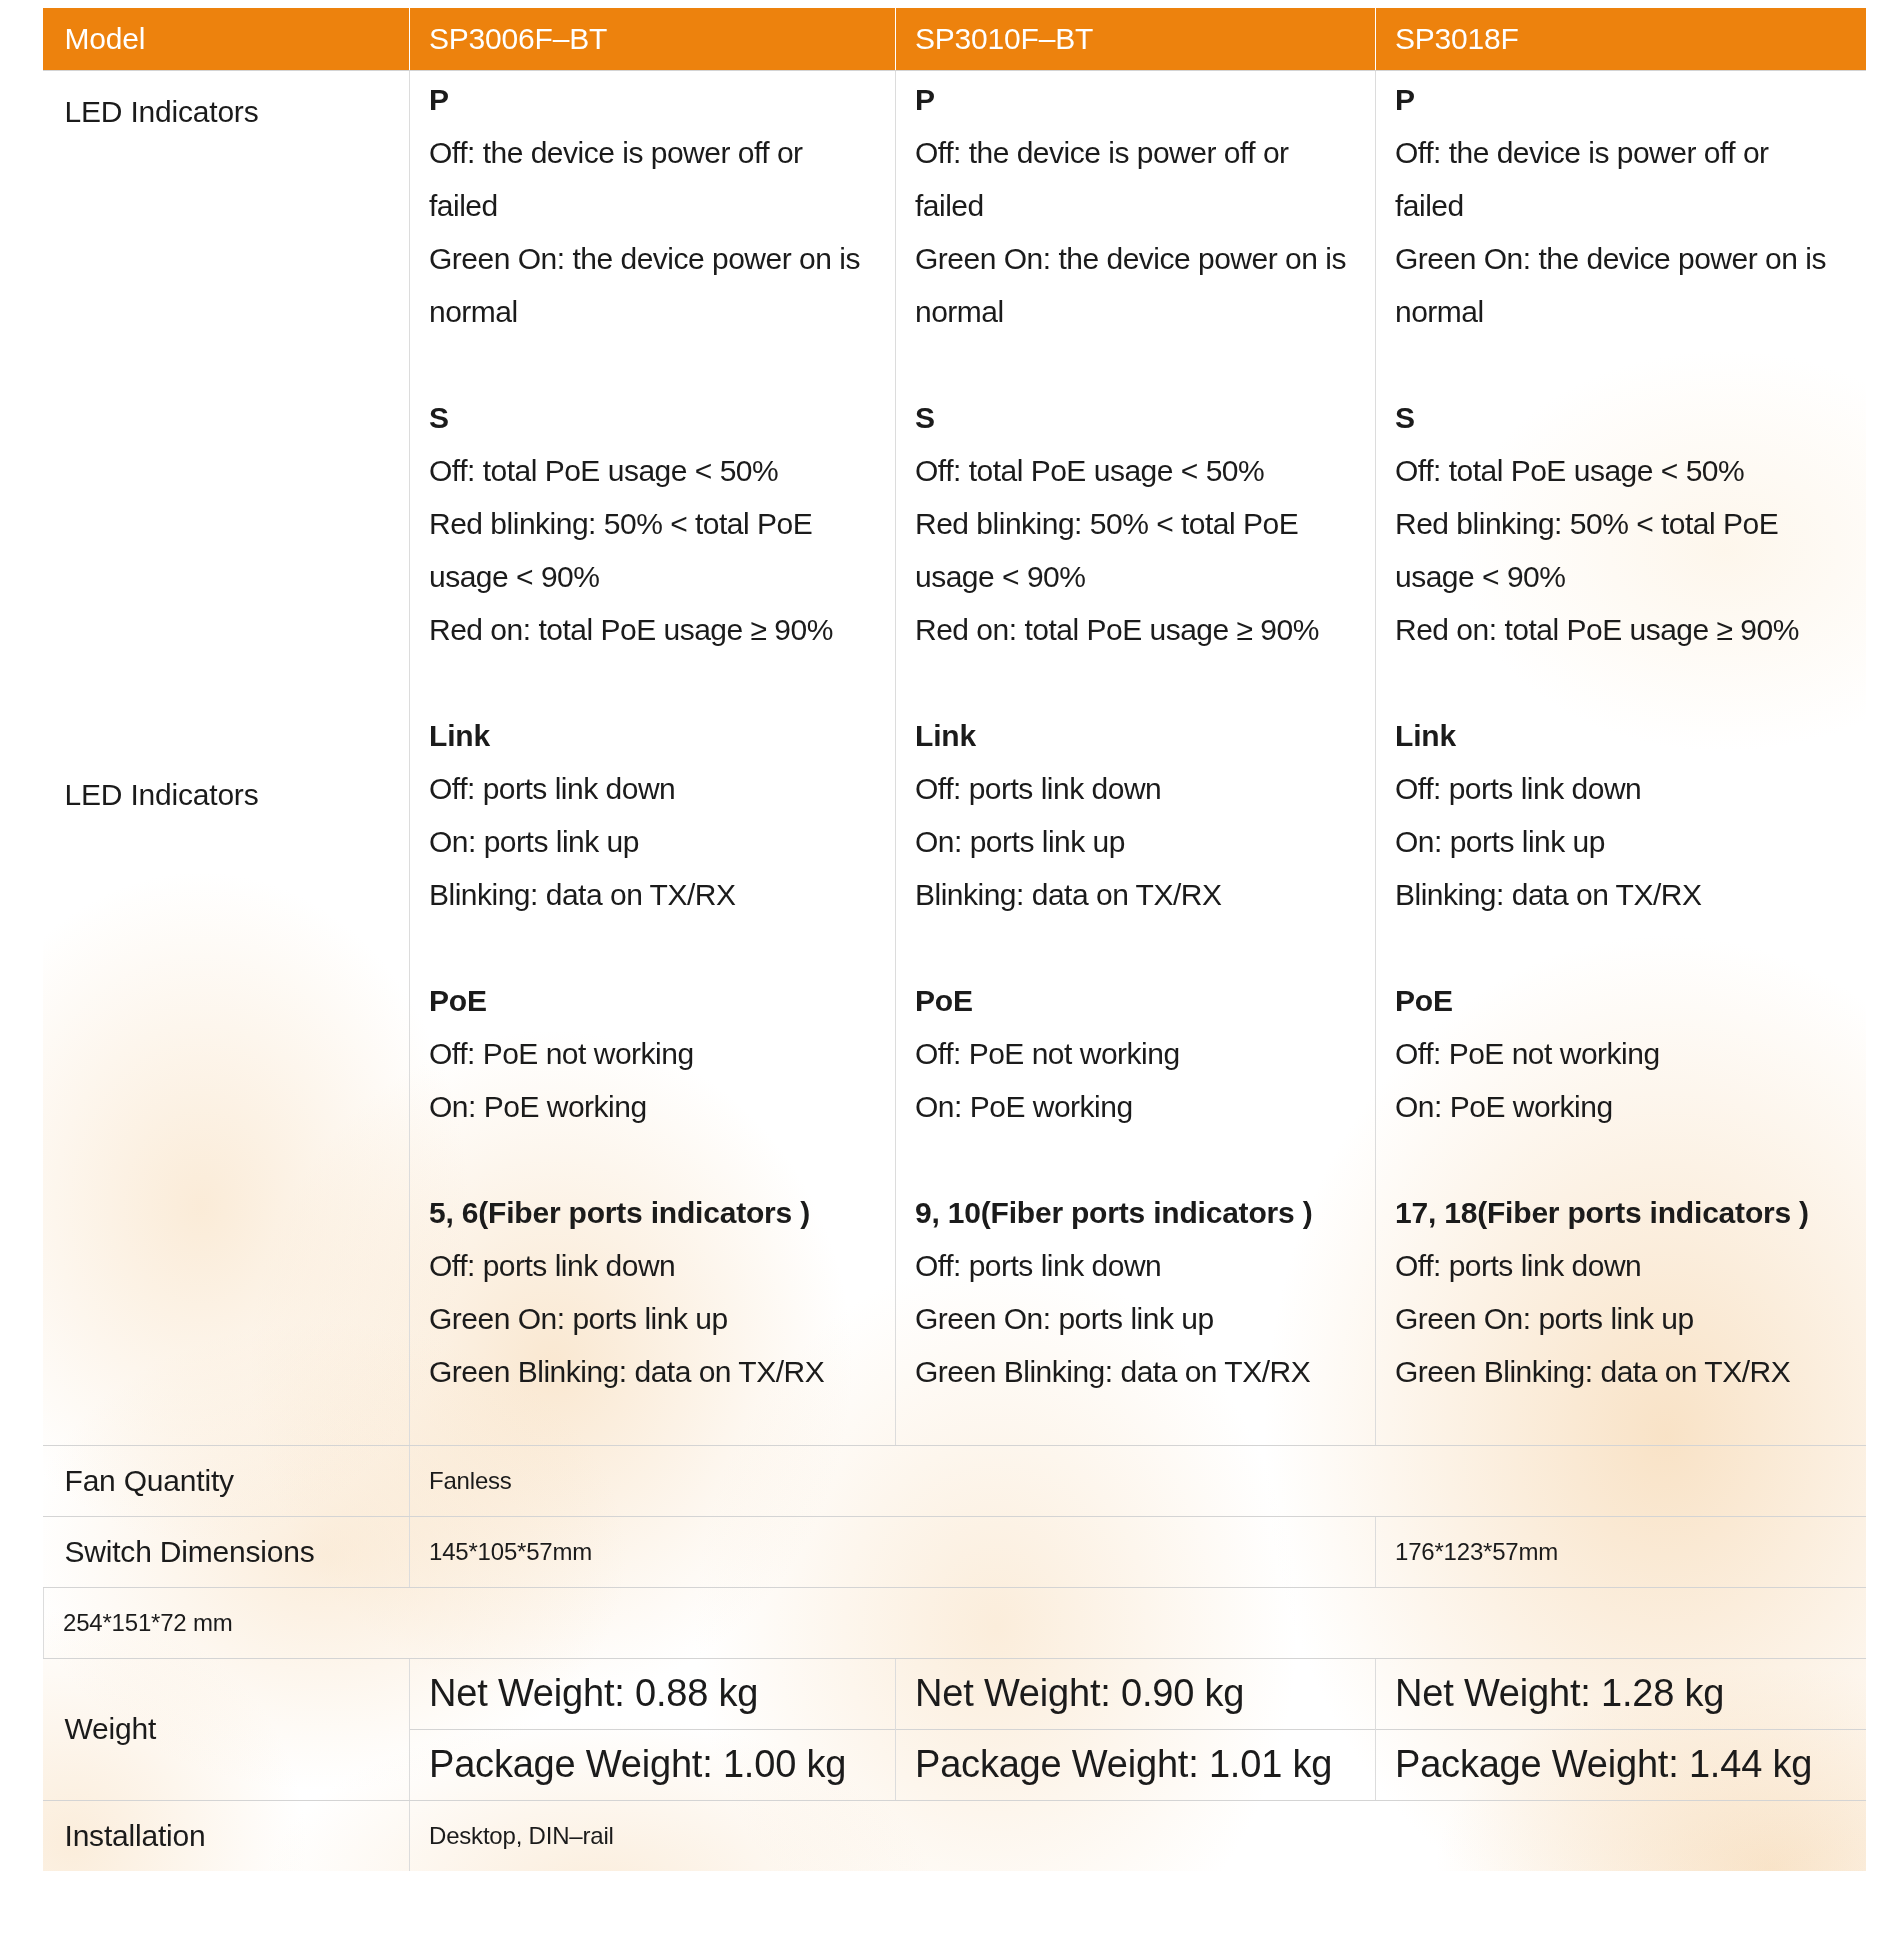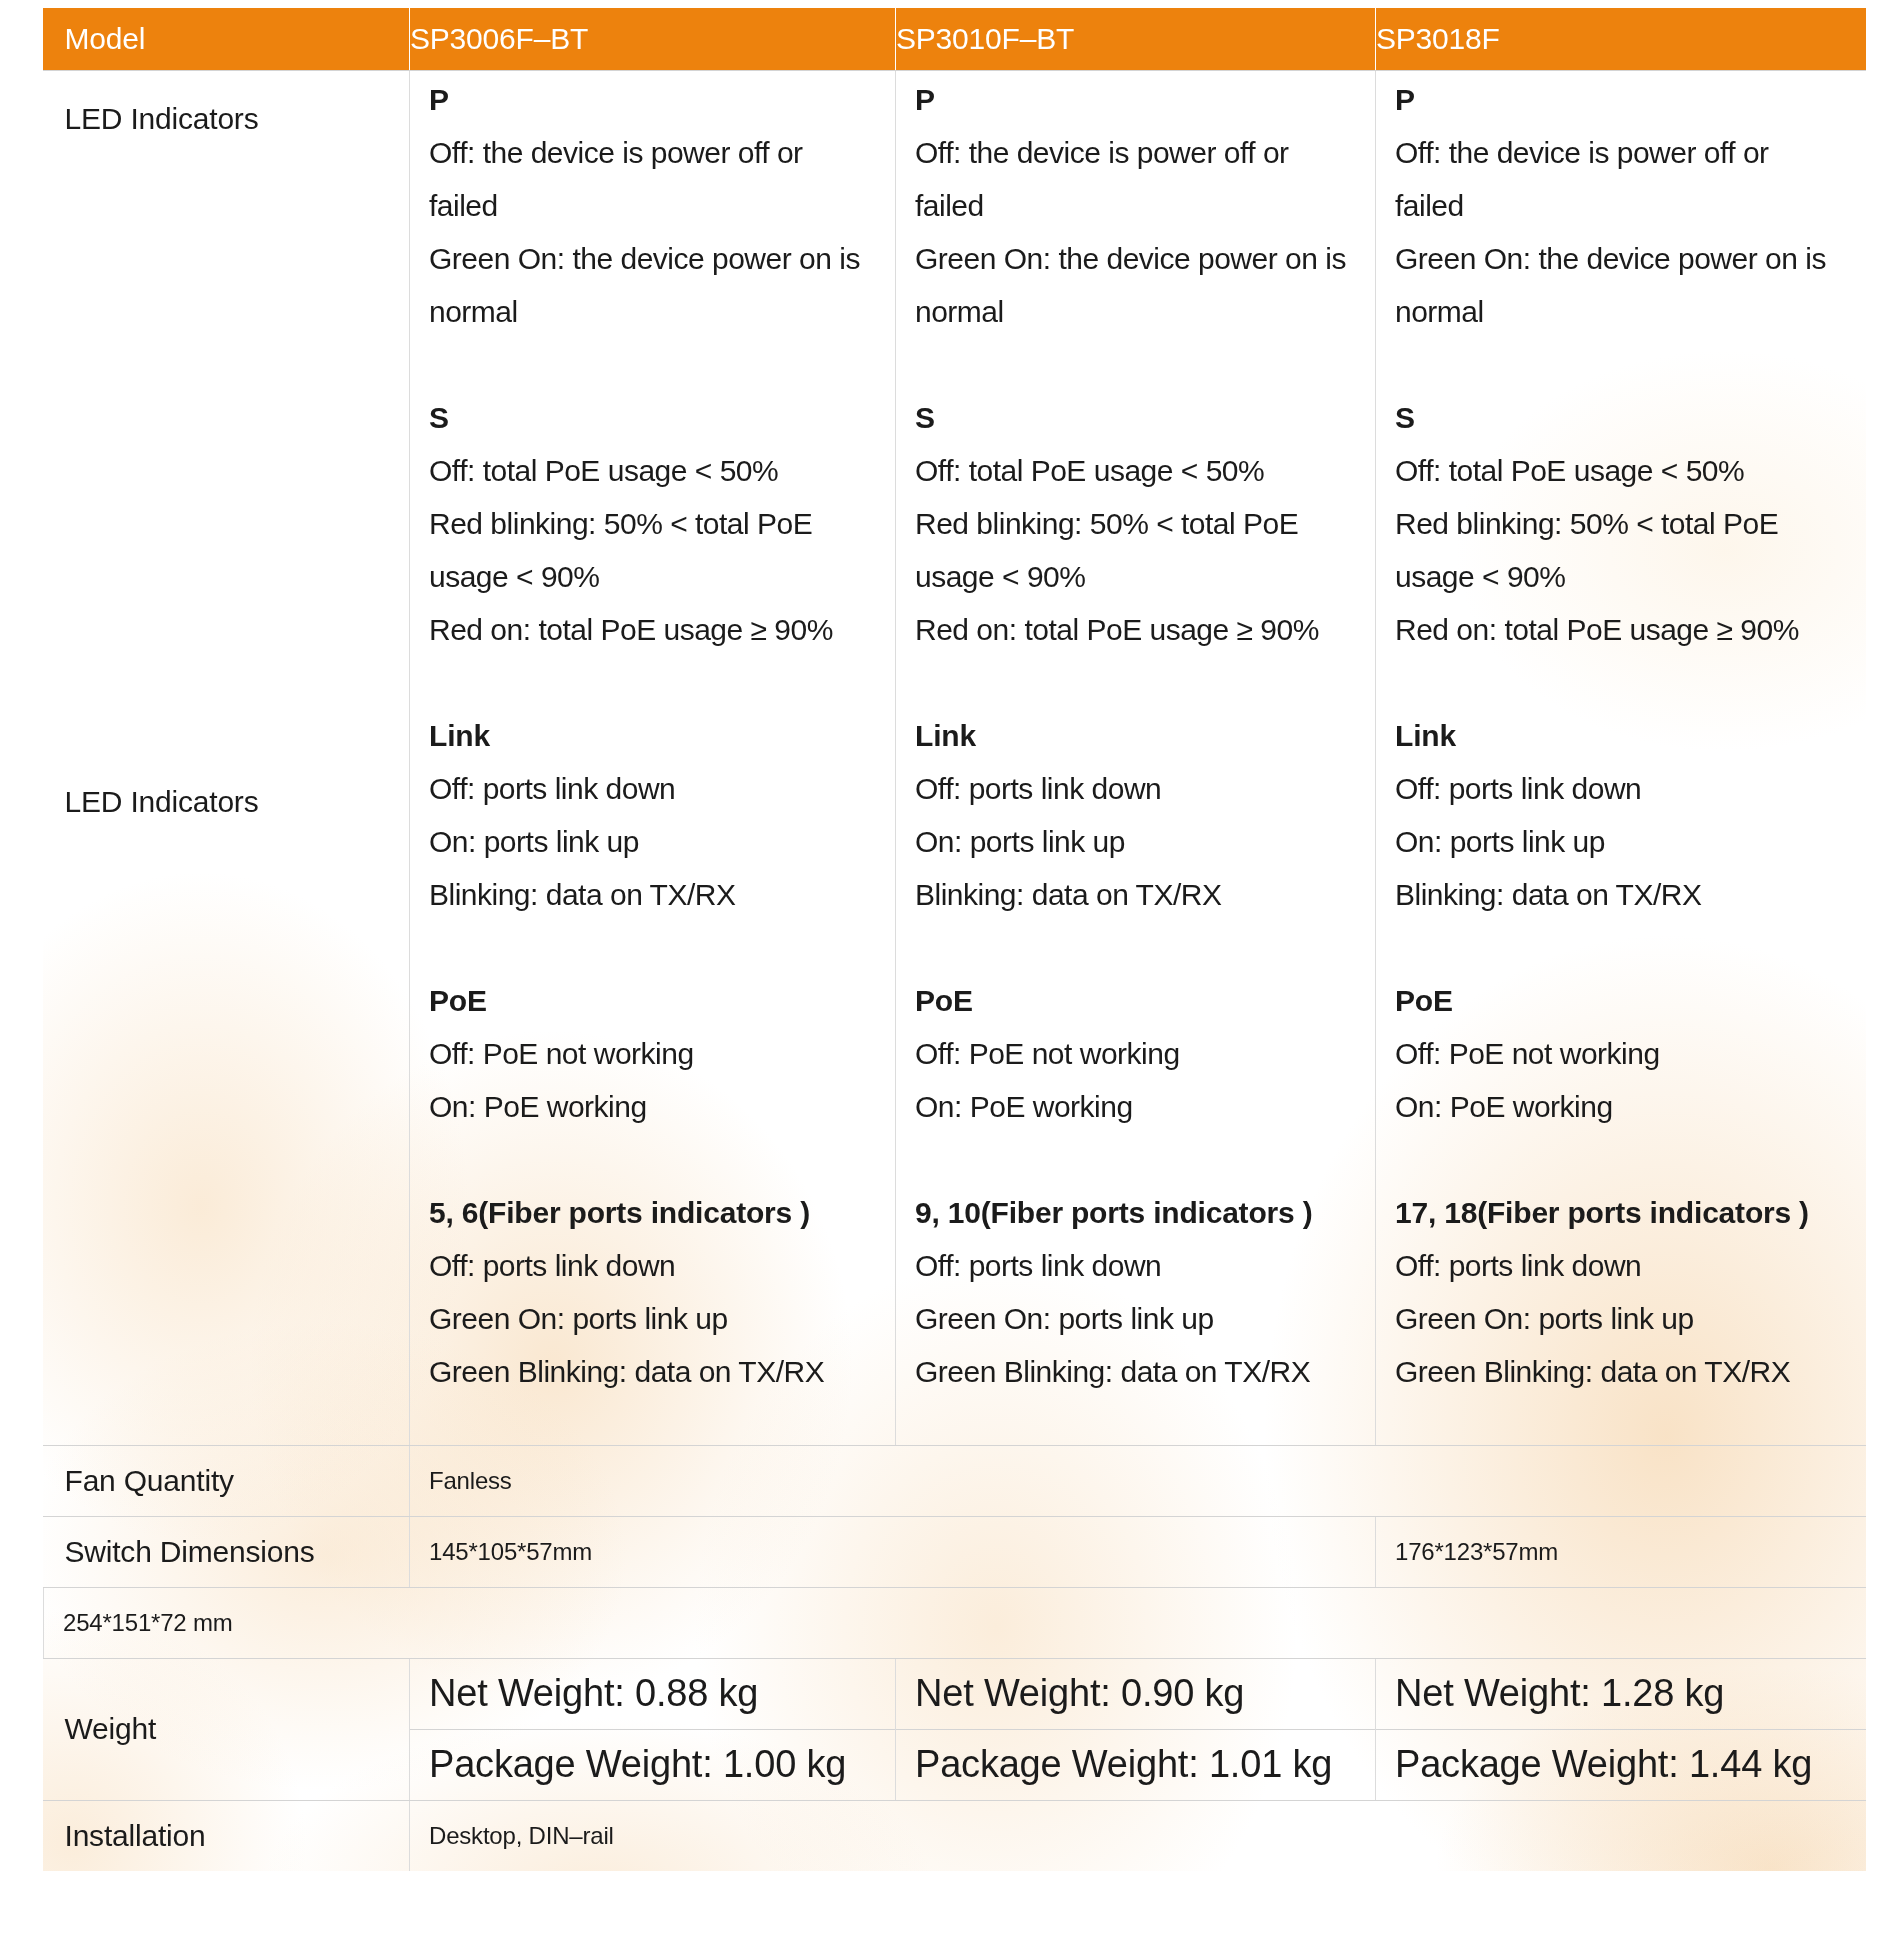--- a/index.html
+++ b/index.html
@@ -34,33 +34,33 @@
   .c1{width:486px;flex:0 0 486px;}
   .c2{width:480px;flex:0 0 480px;}
   .c3{width:491px;flex:0 0 491px;}
   .c12{width:966px;flex:0 0 966px;text-align:center;}
   .c123{width:1457px;flex:0 0 1457px;}
 
   .vline{border-left:1.4px solid #dcdcdc;}
 
   
   .hdr{height:62px;background:#ed820d;}
-  .hdr .hcell{display:flex;align-items:center;
+  .hdr .hcell{display:flex;align-items:center;padding-left:19px;
     color:#ffffff;font-size:30px;letter-spacing:-0.2px;white-space:pre;}
   .hdr .hcell.first{padding-left:21.5px;}
   .hdr .hcell + .hcell{border-left:1.9px solid #ffffff;}
 
   
   .sect{height:72px;background:#e5e4e3;border-top:1.4px solid #ffffff;}
   .sect .scell{display:flex;align-items:center;padding-left:21.5px;
     font-size:30px;letter-spacing:-0.2px;width:100%;}
 
   
   .ledrow{height:1375px;}
-  .led-label-cell{position:relative;margin-top:7px;}
+  .led-label-cell{position:relative;}
   .led-label{position:absolute;left:21.5px;font-size:30px;letter-spacing:-0.2px;white-space:pre;line-height:53px;}
   .led-label.l1{top:14.4px;}
   .led-label.l2{top:697px;}
   .led-cell{padding:1.9px 4.8px 0 19px;font-size:30px;letter-spacing:-0.5px;}
   .ln{height:53px;line-height:53px;white-space:pre;}
   .hd{font-weight:600;letter-spacing:-0.2px;}
 
   
   .srow{height:71px;}
   .lcell{display:flex;align-items:center;padding-left:21.5px;font-size:30px;letter-spacing:-0.2px;white-space:pre;}

